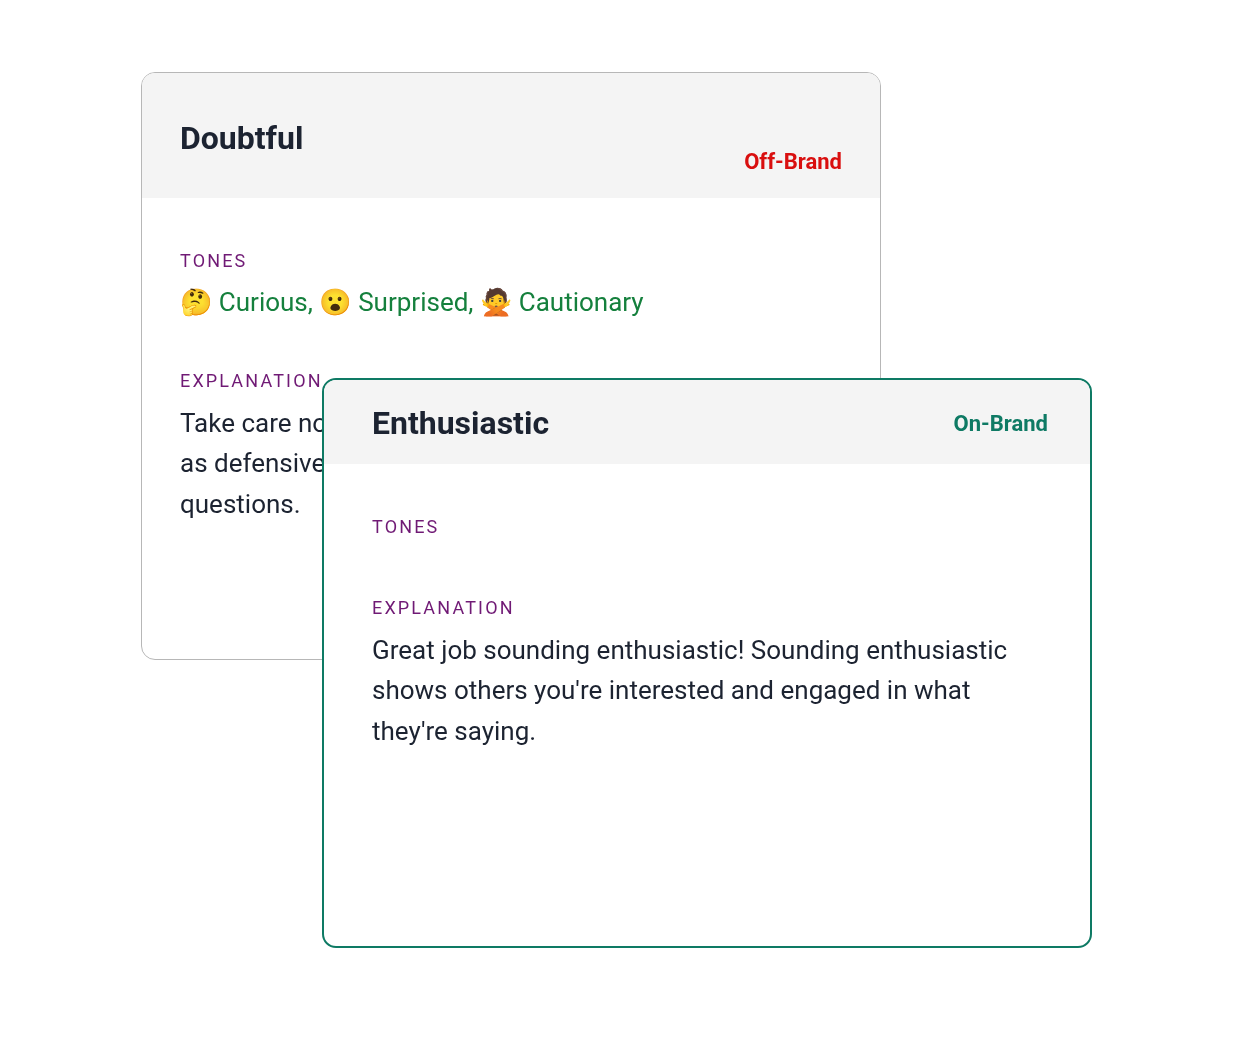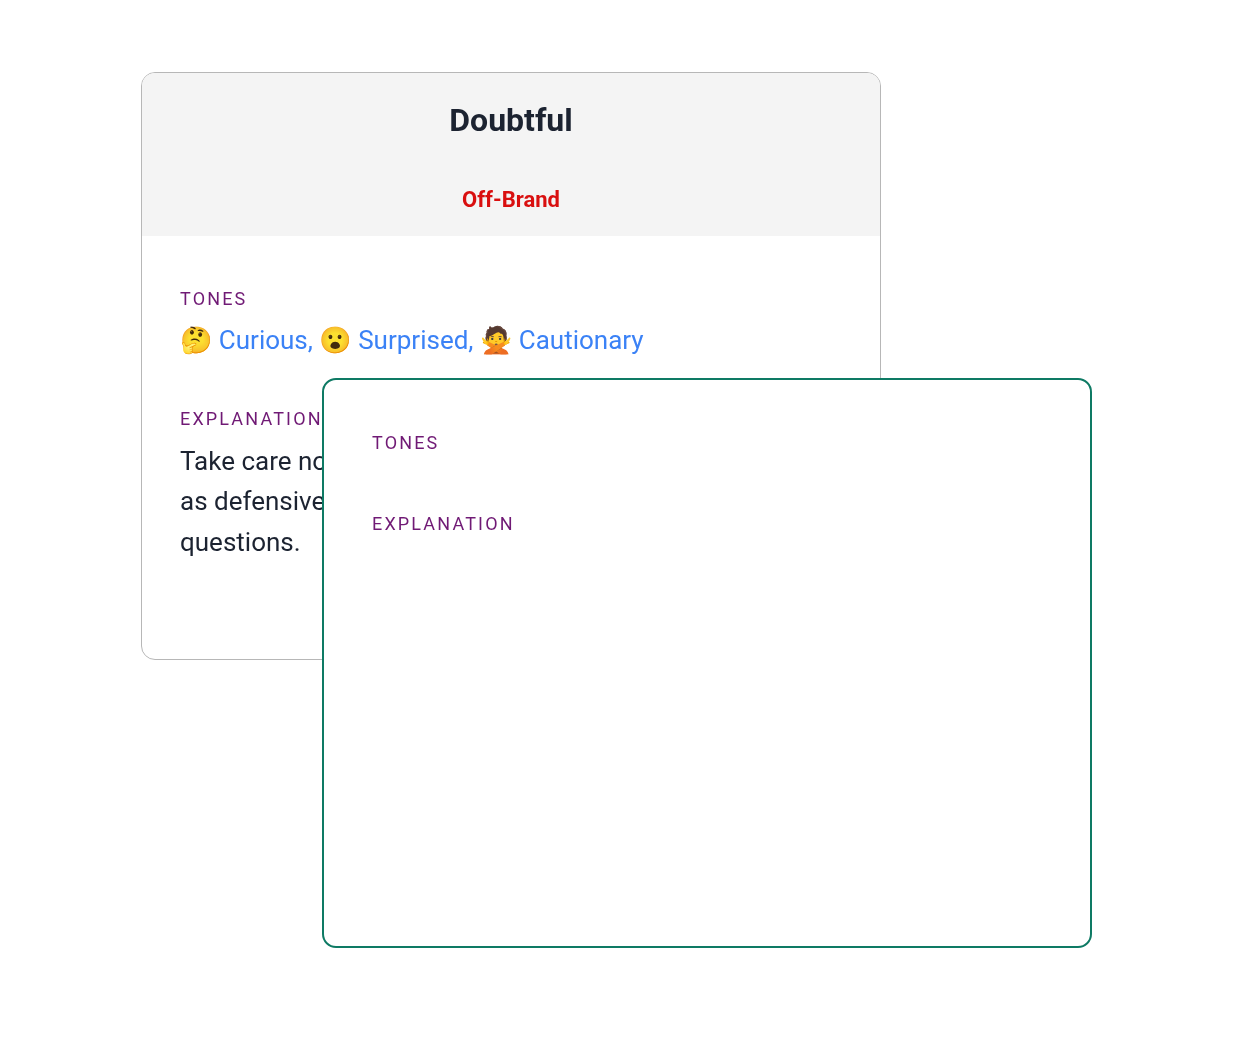--- a/index.html
+++ b/index.html
@@ -30,21 +30,20 @@
       width: 770px;
       height: 570px;
       border: 2px solid #0e7a64;
     }
     .card-header {
       background: #f4f4f4;
       padding: 28px 38px 24px 38px;
       display: flex;
       align-items: center;
       justify-content: space-between;
-      flex-direction: column;
     }
     .card-front .card-header {
       padding: 24px 42px 22px 48px;
     }
     .card-title {
       font-size: 32px;
       font-weight: 700;
       color: #1c2331;
     }
     .brand-badge {
@@ -61,21 +60,21 @@
     }
     .section-label {
       font-size: 18px;
       letter-spacing: 0.12em;
       color: #701a75;
       text-transform: uppercase;
       margin-bottom: 12px;
     }
     .tones-line {
       font-size: 26px;
-      color: #3b82f6;
+      color: #15803d;
       line-height: 1.5;
     }
     .section-gap {
       height: 48px;
     }
     .explanation-text {
       font-size: 26px;
       color: #1c2331;
       line-height: 1.55;
     }
@@ -91,18 +90,23 @@
   <div class="card-body">
     <div class="section-label">TONES</div>
     <div class="tones-line">🤔 Curious,  😮 Surprised,  🙅 Cautionary</div>
     <div class="section-gap"></div>
     <div class="section-label">EXPLANATION</div>
     <div class="explanation-text">Take care not to sound distrusting, which can come off as defensive. Avoid qualifying words and rhetorical questions.</div>
   </div>
 </div>
 
 <div class="card card-front">
+  <div class="card-header">
+    <div class="card-title">Enthusiastic</div>
+    <div class="brand-badge brand-on">On-Brand</div>
+  </div>
   <div class="card-body">
     <div class="section-label">TONES</div>
     <div class="section-gap"></div>
     <div class="section-label">EXPLANATION</div>
+    <div class="explanation-text">Great job sounding enthusiastic! Sounding enthusiastic shows others you're interested and engaged in what they're saying.</div>
   </div>
 </div>
 
 </body></html>

